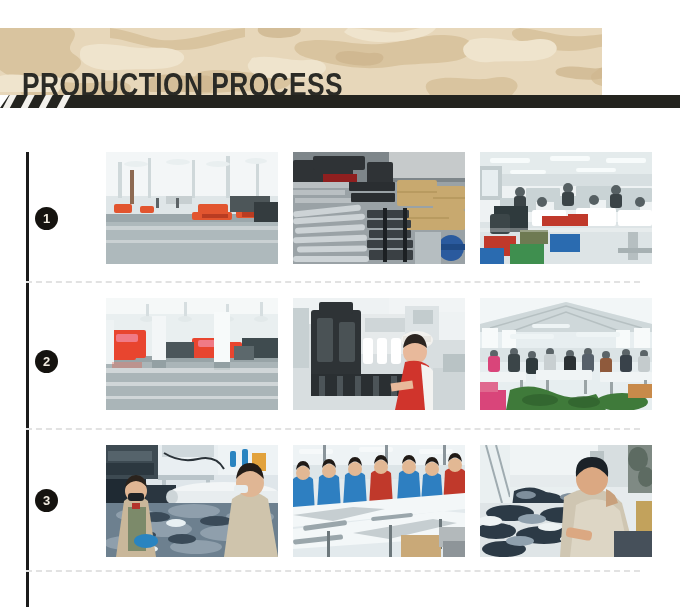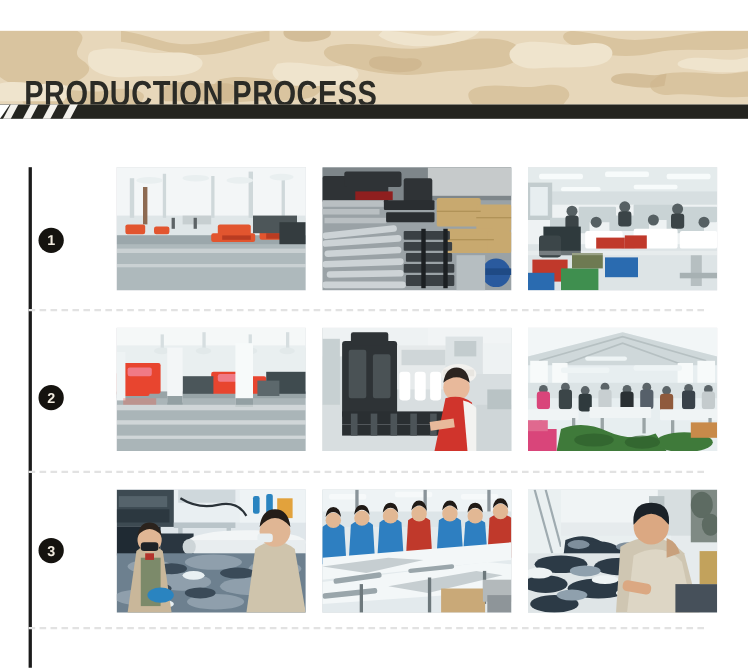--- a/index.html
+++ b/index.html
@@ -10,21 +10,21 @@
     background: #ffffff;
     font-family: "Liberation Sans", sans-serif;
     overflow: hidden;
   }
   #page { position: relative; width: 680px; height: 607px; background: #fff; }
 
   
   .header-band {
     position: absolute;
     left: 0; top: 28px;
-    width: 680px; height: 67px;
+    width: 602px; height: 67px;
     overflow: hidden;
     background: #e3d2b4;
   }
   .camo-svg { position: absolute; left: 0; top: 0; width: 680px; height: 67px; display: block; }
   .header-title {
     position: absolute;
     left: 22px; top: 40px;
     font-family: "Liberation Sans Narrow", "Liberation Sans", sans-serif;
     font-size: 33px;
     font-weight: bold;

